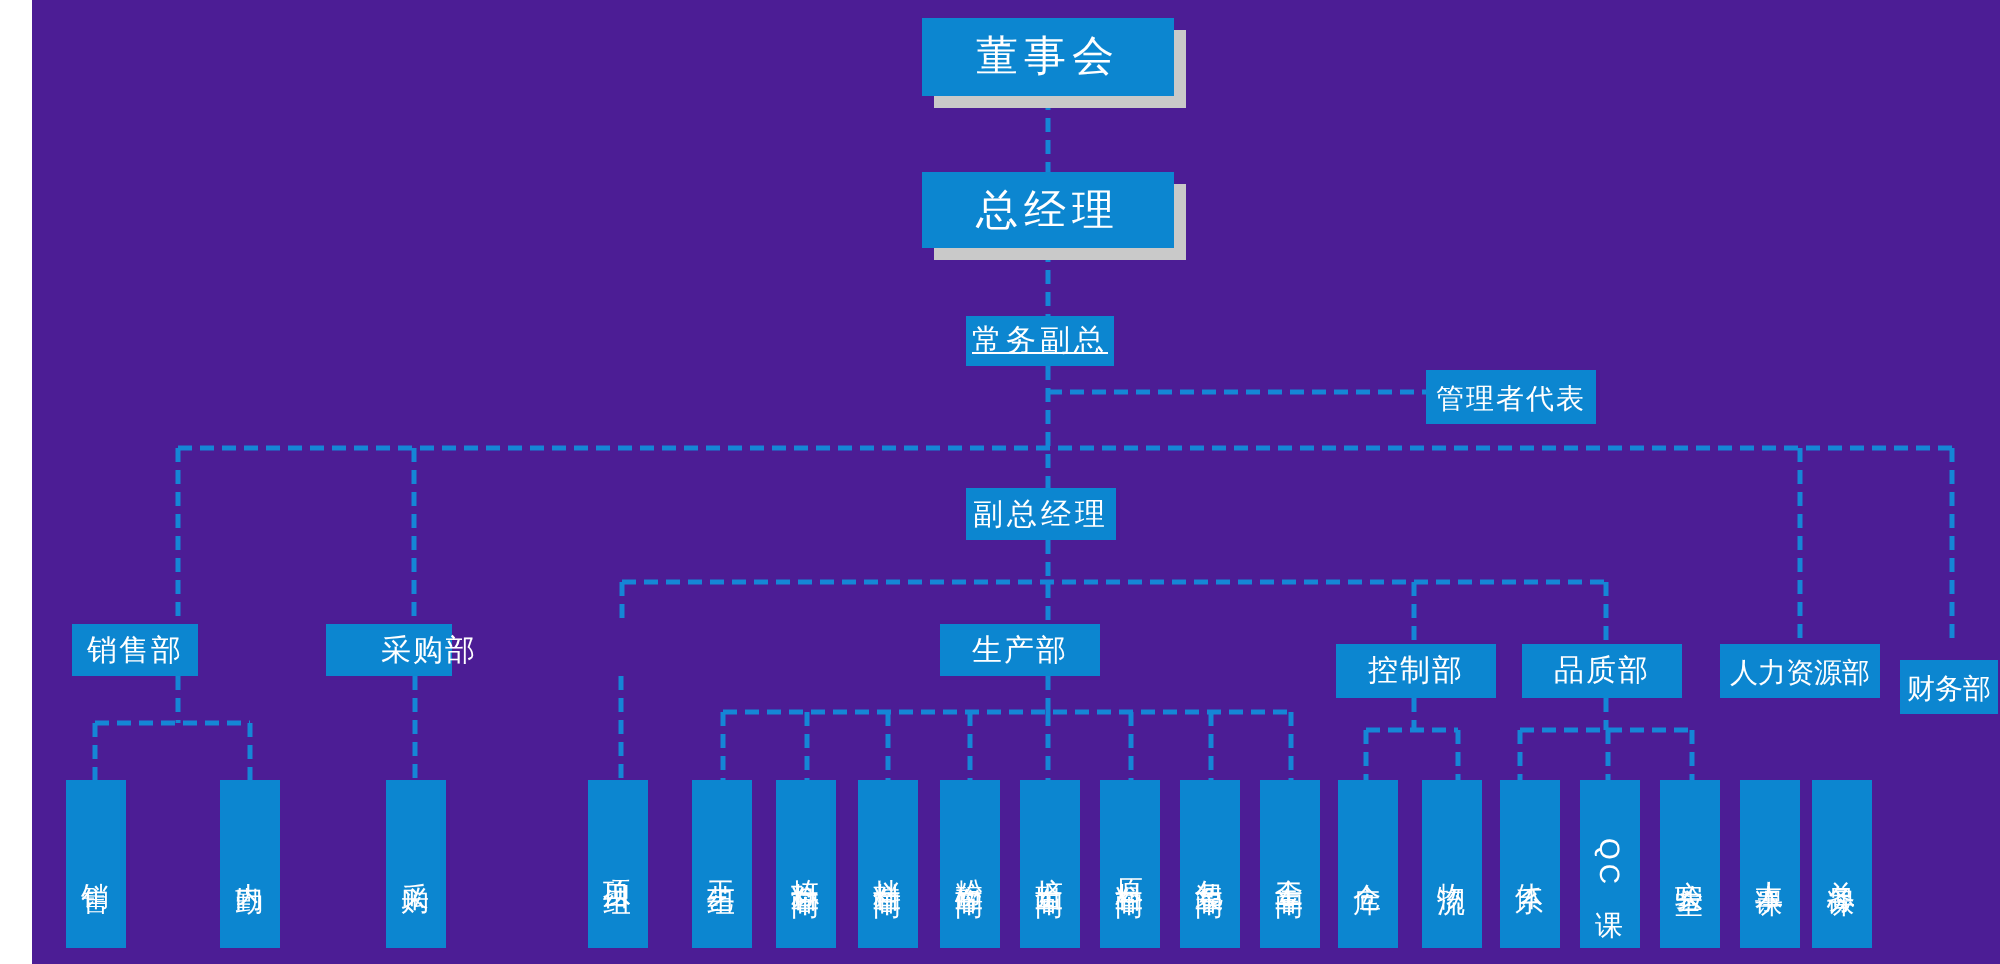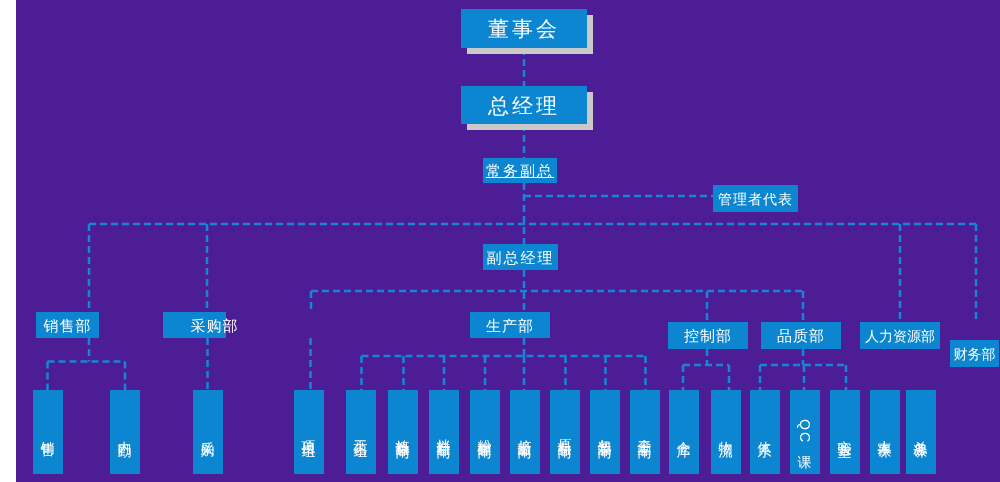--- a/index.html
+++ b/index.html
@@ -134,21 +134,21 @@
   </div>
   <div class="node dept" style="left:745px;top:322px;width:80px;height:27px;">
     <span>品质部</span>
   </div>
   <div class="node dept" style="left:652px;top:322px;width:80px;height:27px;">
     <span>控制部</span>
   </div>
   <div class="node dept small" style="left:844px;top:322px;width:80px;height:27px;">
     <span>人力资源部</span>
   </div>
-  <div class="node dept small" style="left:934px;top:340px;width:49px;height:27px;">
+  <div class="node dept small" style="left:934px;top:330px;width:49px;height:27px;">
     <span>财务部</span>
   </div>
 
   <div class="node vert" style="left:17px;">
     <span>销售</span>
   </div>
   <div class="node vert" style="left:94px;">
     <span>内勤</span>
   </div>
   <div class="node vert" style="left:177px;">

